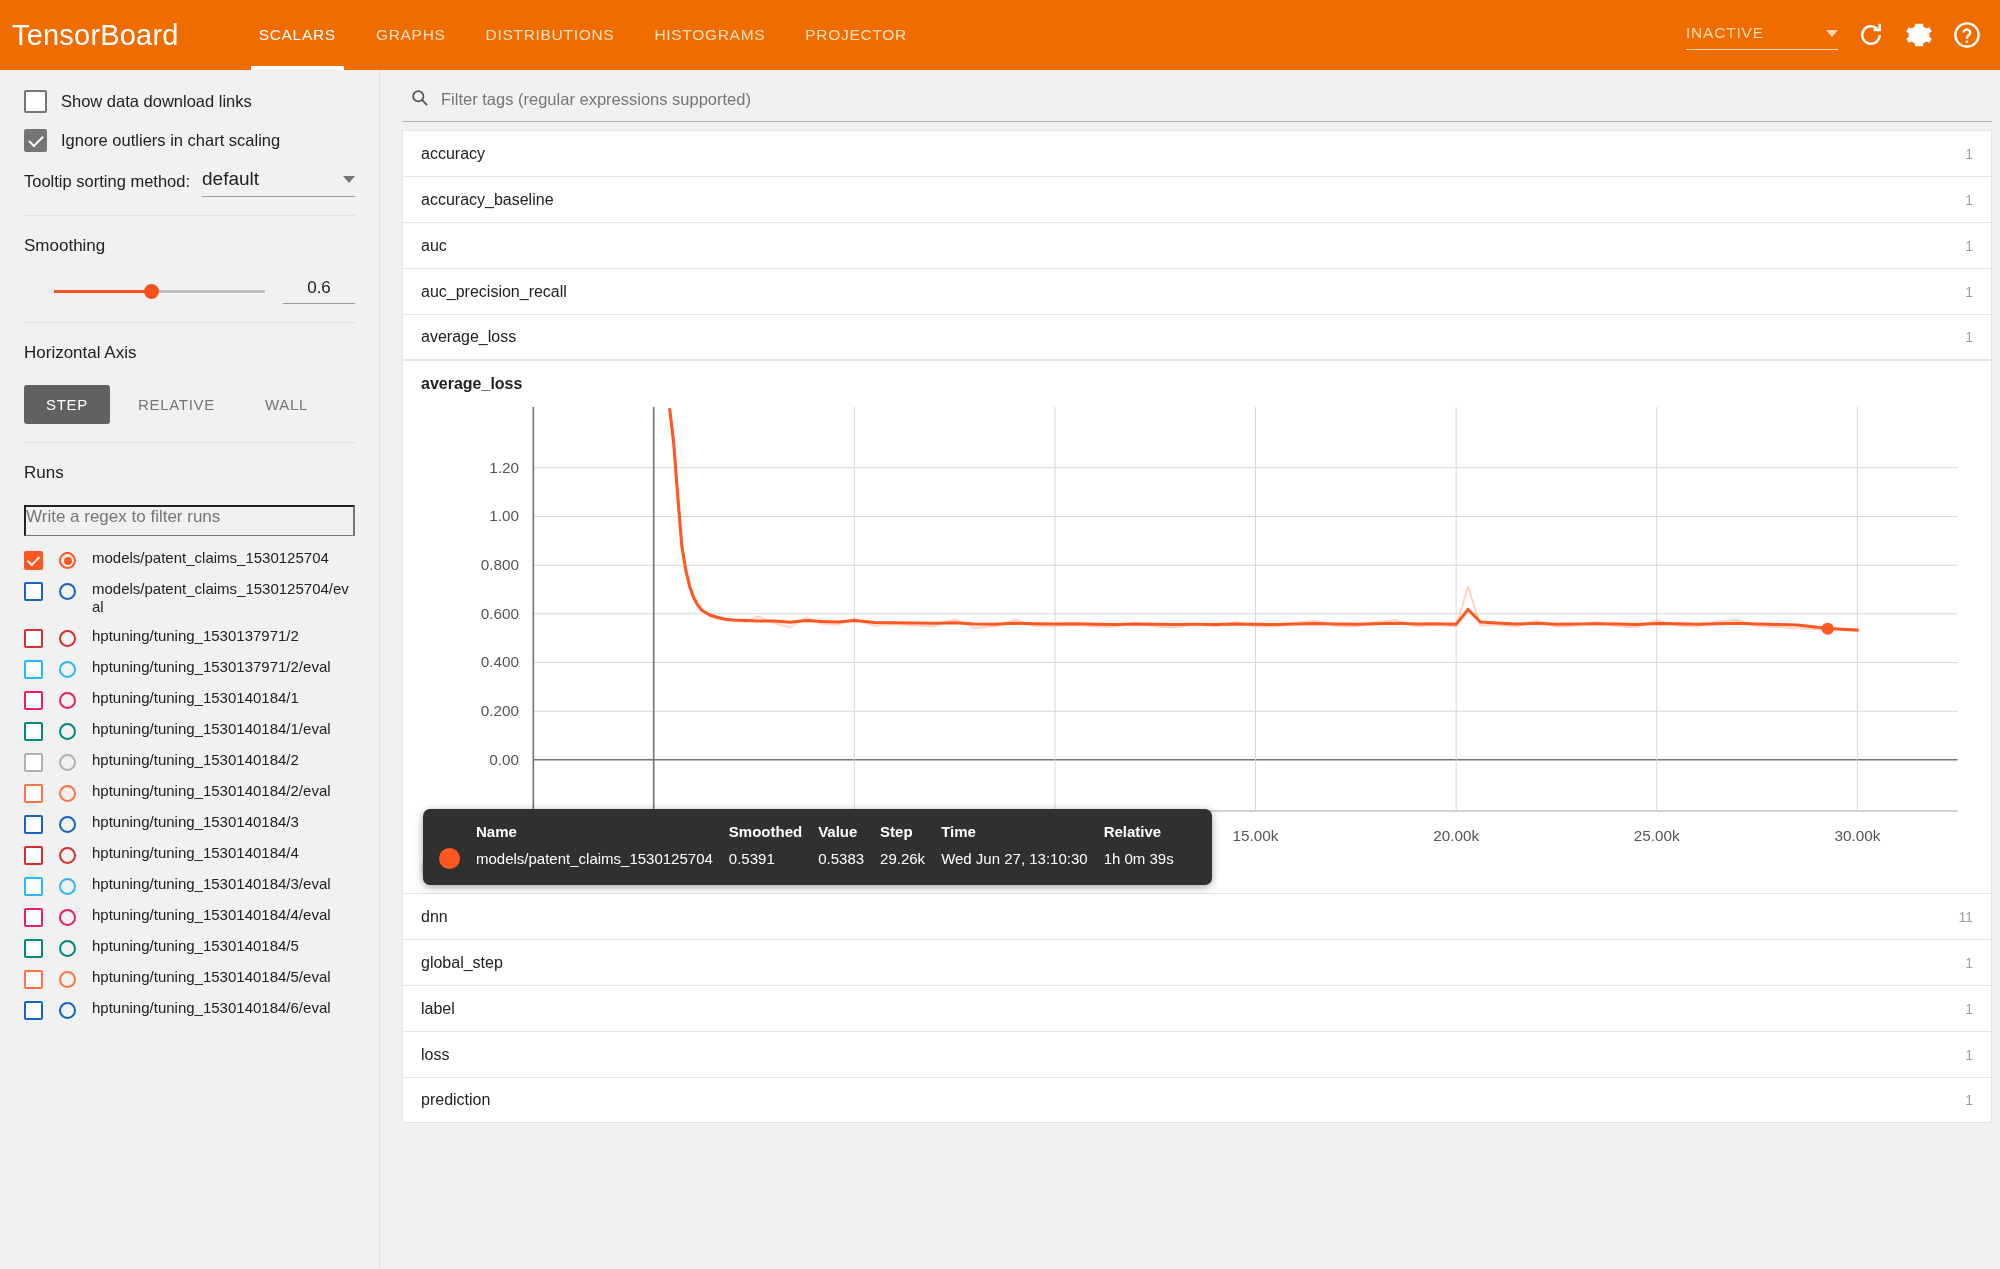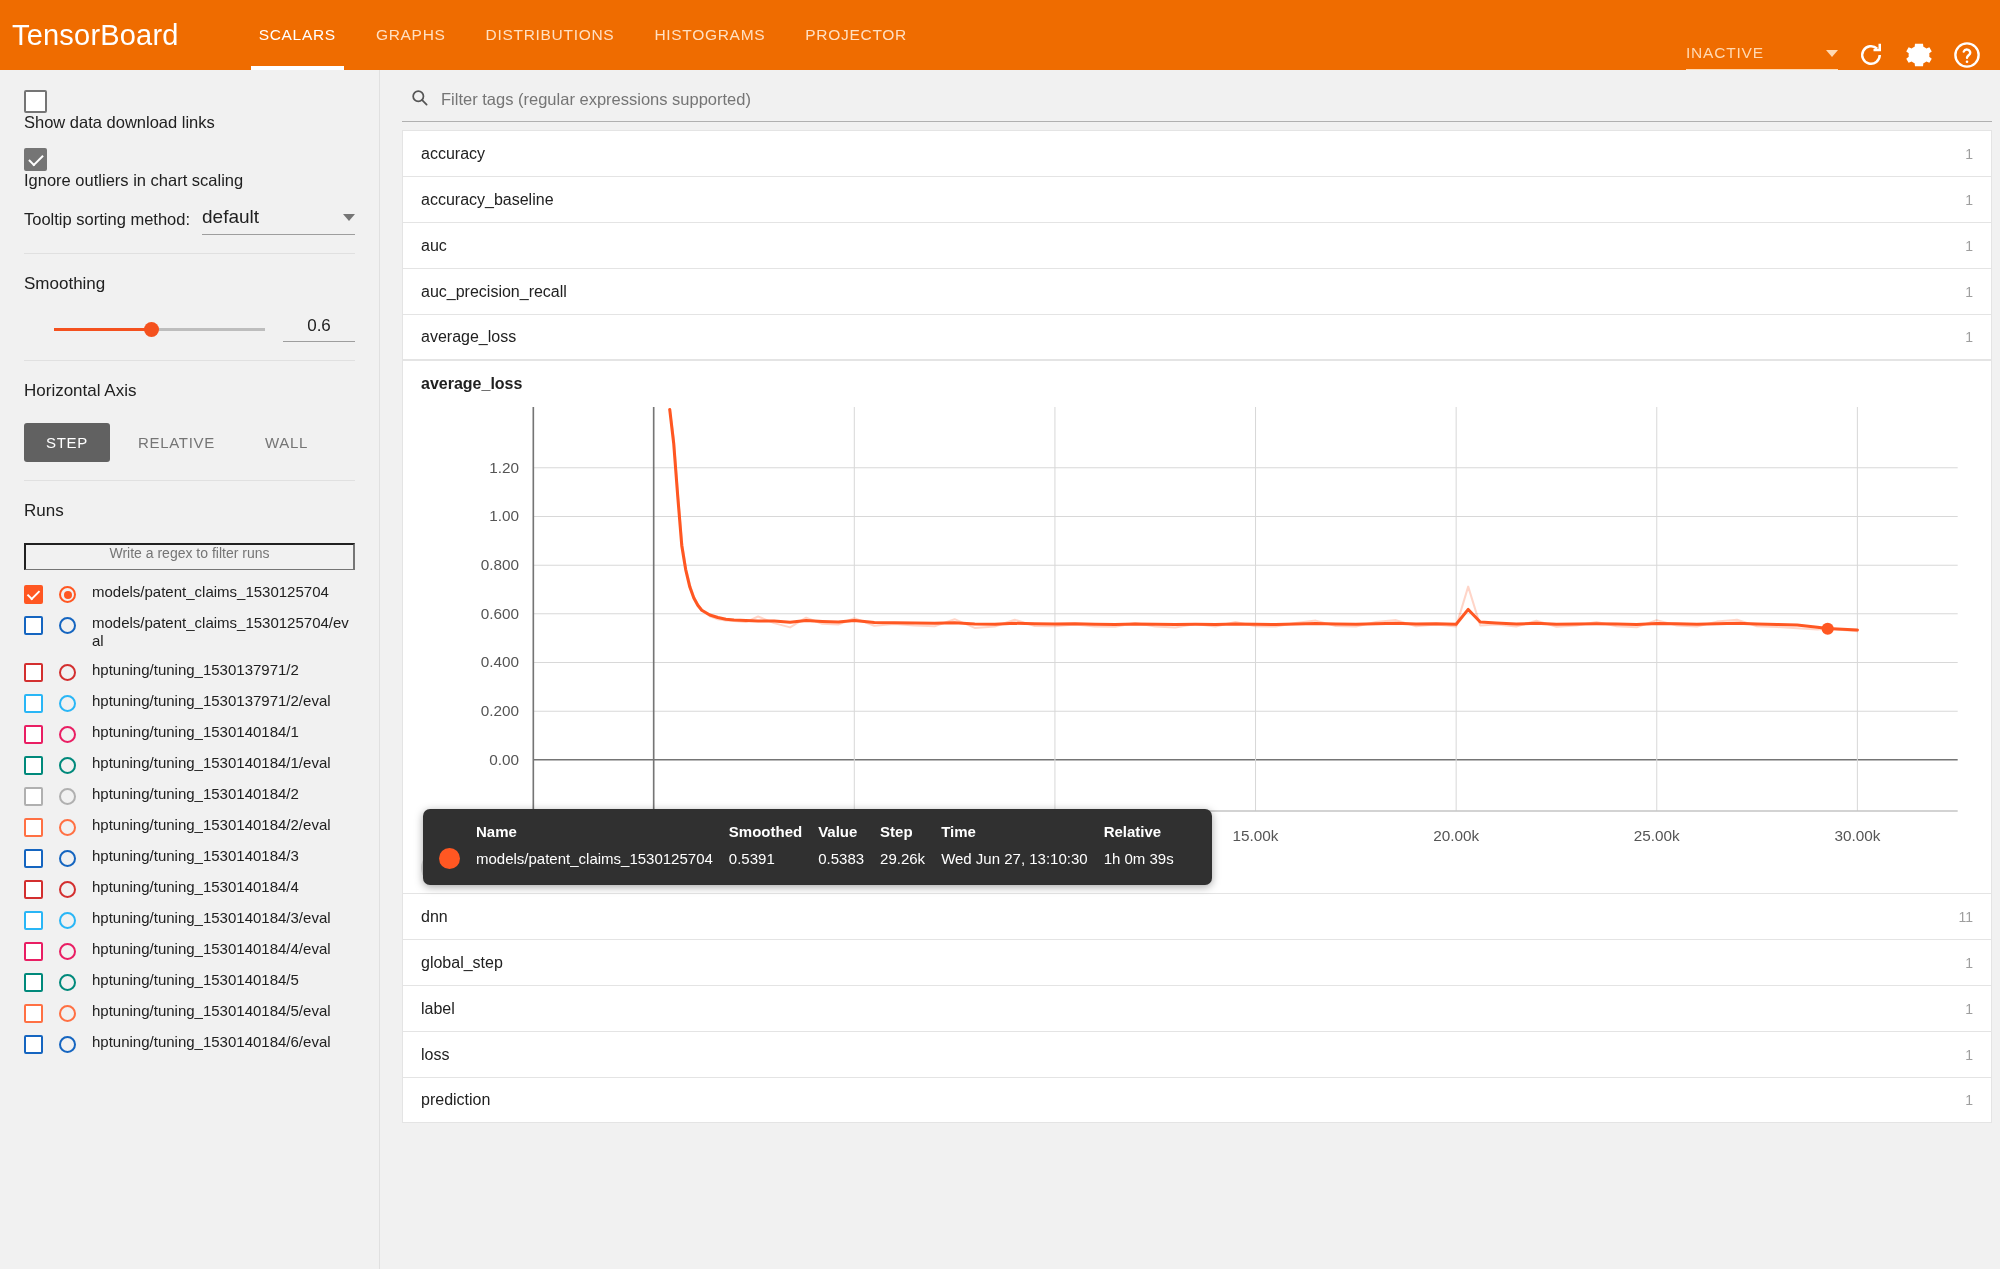--- a/index.html
+++ b/index.html
@@ -24,21 +24,21 @@
     padding: 0 20px; height: 70px; line-height: 70px; cursor: pointer;
     position: relative; white-space: nowrap;
   }
   .nav-item.active { color: #fff; }
   .nav-item.active::after {
     content: ""; position: absolute; left: 12px; right: 12px; bottom: 0;
     height: 4px; background: #fff;
   }
   .header-right {
     position: absolute; right: 18px; top: 0; height: 70px;
-    display: flex; align-items: flex-end; gap: 18px;
+    display: flex; align-items: center; gap: 18px;
   }
   .inactive-select {
     color: #ffd9b3; font-size: 15.5px; letter-spacing: .8px;
     border-bottom: 1.5px solid #ffd9b3; padding: 4px 0 7px 0;
     width: 152px; display: flex; align-items: center; cursor: pointer;
   }
   .caret {
     width: 0; height: 0; margin-left: auto;
     border-left: 6px solid transparent; border-right: 6px solid transparent;
     border-top: 7px solid #ffd9b3;
@@ -49,21 +49,21 @@
   
   .body-wrap { display: flex; height: 1199px; }
 
   
   .sidebar {
     width: 380px; background: #f1f1f1; flex: 0 0 380px;
     border-right: 1px solid #e0e0e0; padding: 0 24px;
   }
   .sec { padding: 20px 0 18px 0; border-bottom: 1px solid #e0e0e0; }
   .sec.noborder { border-bottom: none; }
-  .cb-row { display: flex; margin-bottom: 16px; cursor: pointer; flex-direction: column; }
+  .cb-row { display: flex; align-items: center; margin-bottom: 16px; cursor: pointer; }
   .cb {
     width: 23px; height: 23px; border: 2px solid #757575; border-radius: 2px;
     margin-right: 14px; flex: 0 0 23px; background: #fff;
   }
   .cb.checked {
     background: #757575; border-color: #757575;
     display: flex; align-items: center; justify-content: center;
   }
   .cb.checked::after {
     content: ""; width: 6px; height: 12px; border: solid #fff;
@@ -99,23 +99,23 @@
     width: 72px; border-bottom: 1.5px solid #9e9e9e; font-size: 17px;
     color: #212121; text-align: center; padding-bottom: 5px;
   }
   .axis-btns { display: flex; gap: 6px; }
   .axis-btn {
     font-size: 15px; letter-spacing: .7px; color: #757575; padding: 11px 22px;
     border-radius: 3px; cursor: pointer;
   }
   .axis-btn.active { background: #616161; color: #fff; }
   .runs-filter {
-    font-size: 14px; color: #9e9e9e; border-bottom: 1.5px solid #757575;
+    font-size: 17px; color: #9e9e9e; border-bottom: 1.5px solid #757575;
     padding-bottom: 8px; margin-bottom: 8px; width: 100%;
-    background: transparent; outline: none; font-family: inherit; text-align: center;
+    background: transparent; outline: none; font-family: inherit;
   }
   .run-row {
     display: flex; align-items: flex-start; padding: 5px 0; cursor: pointer;
   }
   .run-cb {
     width: 19px; height: 19px; border: 2.2px solid #777; border-radius: 2px;
     flex: 0 0 19px; margin-top: 2px; background: #fff;
   }
   .run-cb.checked { display: flex; align-items: center; justify-content: center; }
   .run-cb.checked::after {

